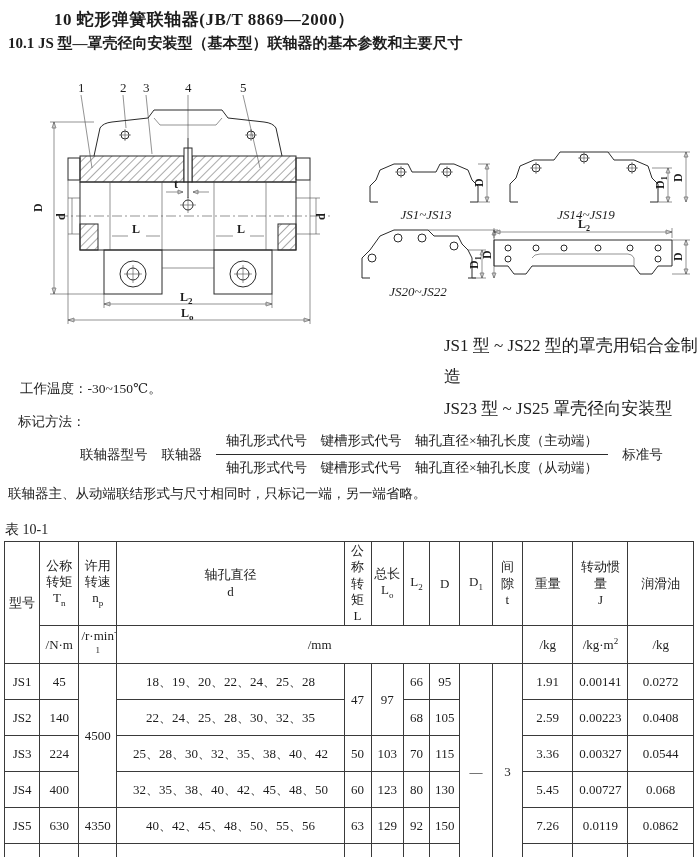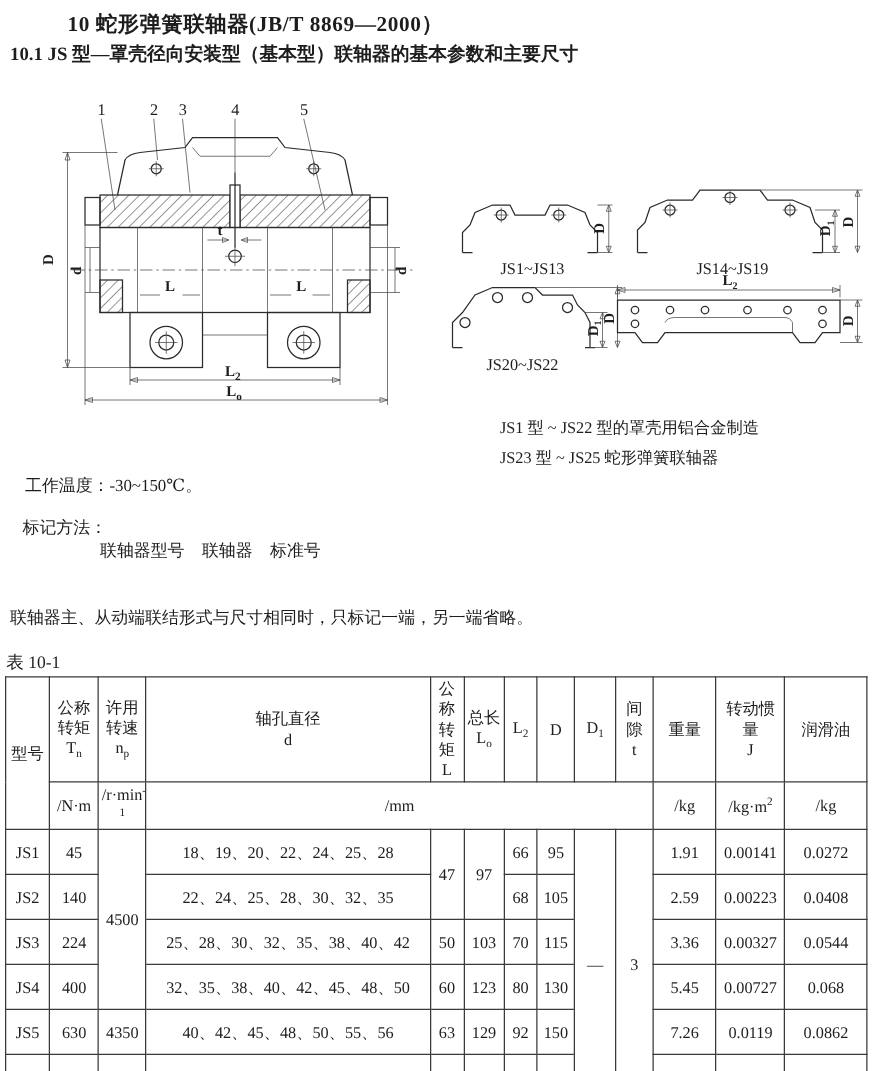--- a/index.html
+++ b/index.html
@@ -11,23 +11,23 @@
   }
   .abs{position:absolute;}
   .title{font-size:17px;font-weight:bold;letter-spacing:.5px;}
   .subtitle{font-size:15px;font-weight:bold;}
   svg text{font-family:"Liberation Serif","DejaVu Serif",serif;fill:#1d1d1d;}
   svg{display:block;}
   .drawline{stroke:#2b2b2b;stroke-width:1;fill:none;}
   .thin{stroke:#4a4a4a;stroke-width:.6;fill:none;}
   .dimtext{font-size:12px;font-weight:bold;}
   .callout{font-size:13px;}
-  .caption{font-size:13px;text-align:center;margin-top:2px;}
+  .caption{font-size:13px;text-align:center;margin-top:2px;font-style:italic;}
   .parts-note{font-size:14px;font-weight:bold;}
-  .mat-note{font-size:13px;line-height:1.85;}
+  .mat-note{font-size:17px;line-height:1.85;margin-left:44px;}
   .plain{font-size:13.5px;}
   .formula{display:flex;align-items:center;gap:14px;font-size:13.5px;}
   .fraction{display:inline-flex;flex-direction:column;text-align:center;}
   .fraction .num{padding:0 10px 4px;border-bottom:1px solid #2b2b2b;}
   .fraction .den{padding:4px 10px 0;}
   .tbl-caption{font-size:14px;}
   table.spec{border-collapse:collapse;width:690px;table-layout:fixed;}
   table.spec td,table.spec th{
     border:1px solid #3a3a3a;text-align:center;vertical-align:middle;
     font-size:13px;font-weight:normal;padding:1px 2px;line-height:1.25;
@@ -198,29 +198,33 @@
           <circle class="drawline" cx="178" cy="45" r="3"></circle>
         <path class="thin" d="M52,44 Q54,40 60,40 L148,40 Q152,40 154,44 L154,52"></path>
         <path class="thin" d="M192,26 L210,26 M192,60 L210,60 M206,26 L206,60 M206,26 l-2,5 l4,0 z M206,60 l-2,-5 l4,0 z"></path>
         <text class="dimtext" x="202" y="47" transform="rotate(-90 202 47)">D</text>
       </svg>
     </div>
   </div>
 
   <div class="abs mat-note" style="left:400px;top:330px;">
     <div>JS1 型 ~ JS22 型的罩壳用铝合金制造</div>
-    <div>JS23 型 ~ JS25 蛇形弹簧联轴器</div>
+    <div>JS23 型 ~ JS25 罩壳径向安装型</div>
   </div>
 
   <div class="abs plain" style="left:20px;top:380px;">工作温度：-30~150℃。</div>
 
   <div class="abs plain" style="left:18px;top:413px;">标记方法：</div>
   <div class="abs formula" style="left:80px;top:432px;">
     <span>联轴器型号</span>
     <span>联轴器</span>
+    <span class="fraction">
+      <span class="num">轴孔形式代号　键槽形式代号　轴孔直径×轴孔长度（主动端）</span>
+      <span class="den">轴孔形式代号　键槽形式代号　轴孔直径×轴孔长度（从动端）</span>
+    </span>
     <span>标准号</span>
   </div>
   <div class="abs plain" style="left:8px;top:485px;">联轴器主、从动端联结形式与尺寸相同时，只标记一端，另一端省略。</div>
 
   <div class="abs tbl-caption" style="left:5px;top:521px;">表 10-1</div>
 
   <div class="abs" style="left:4px;top:541px;">
     <table class="spec">
       <colgroup>
         <col style="width:5.1%">

